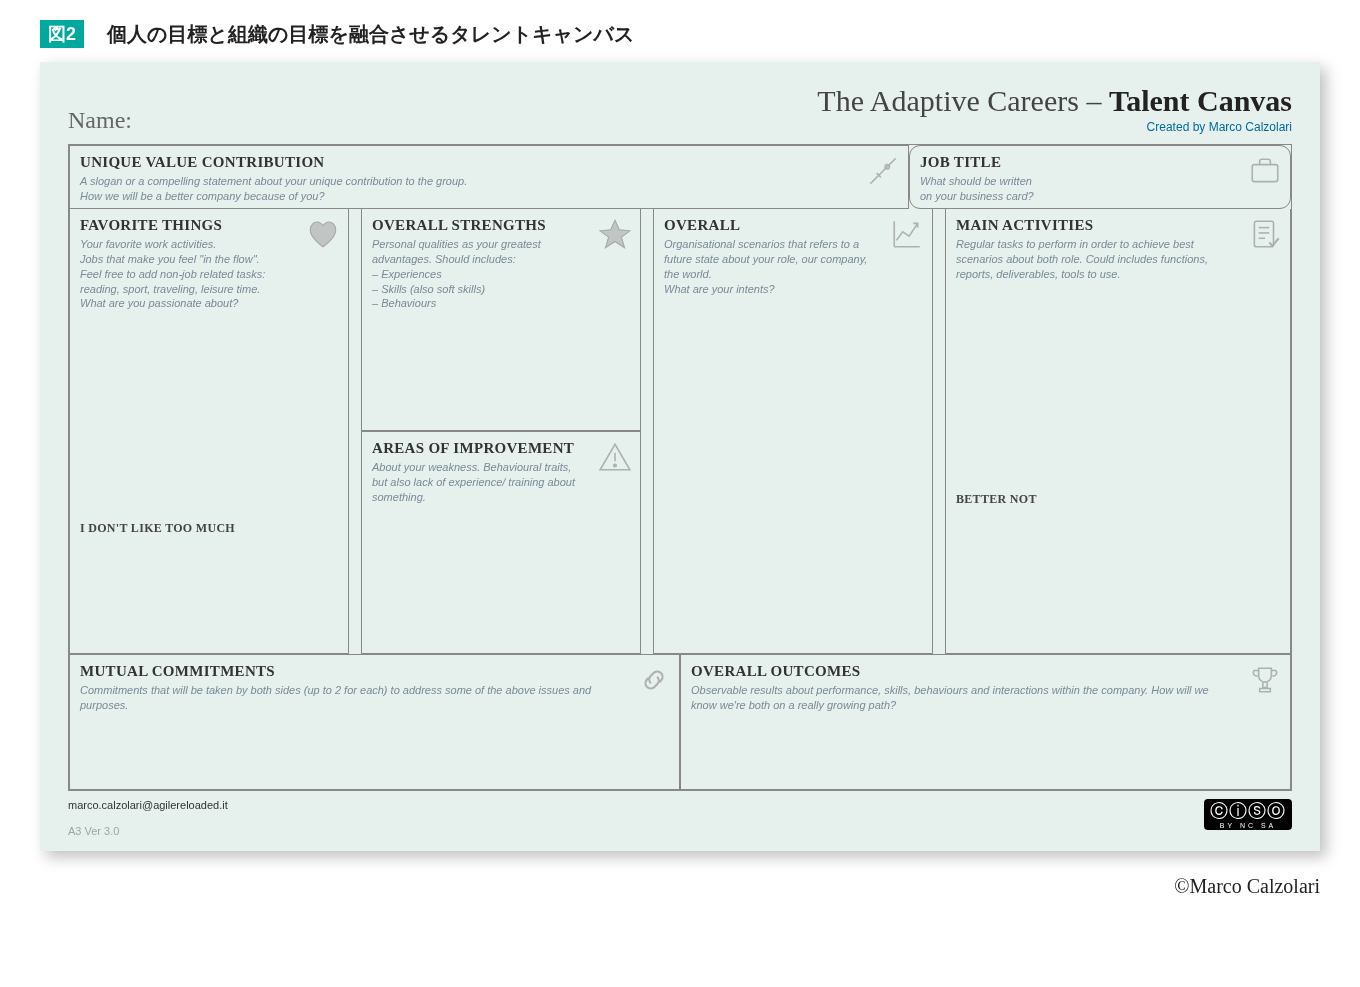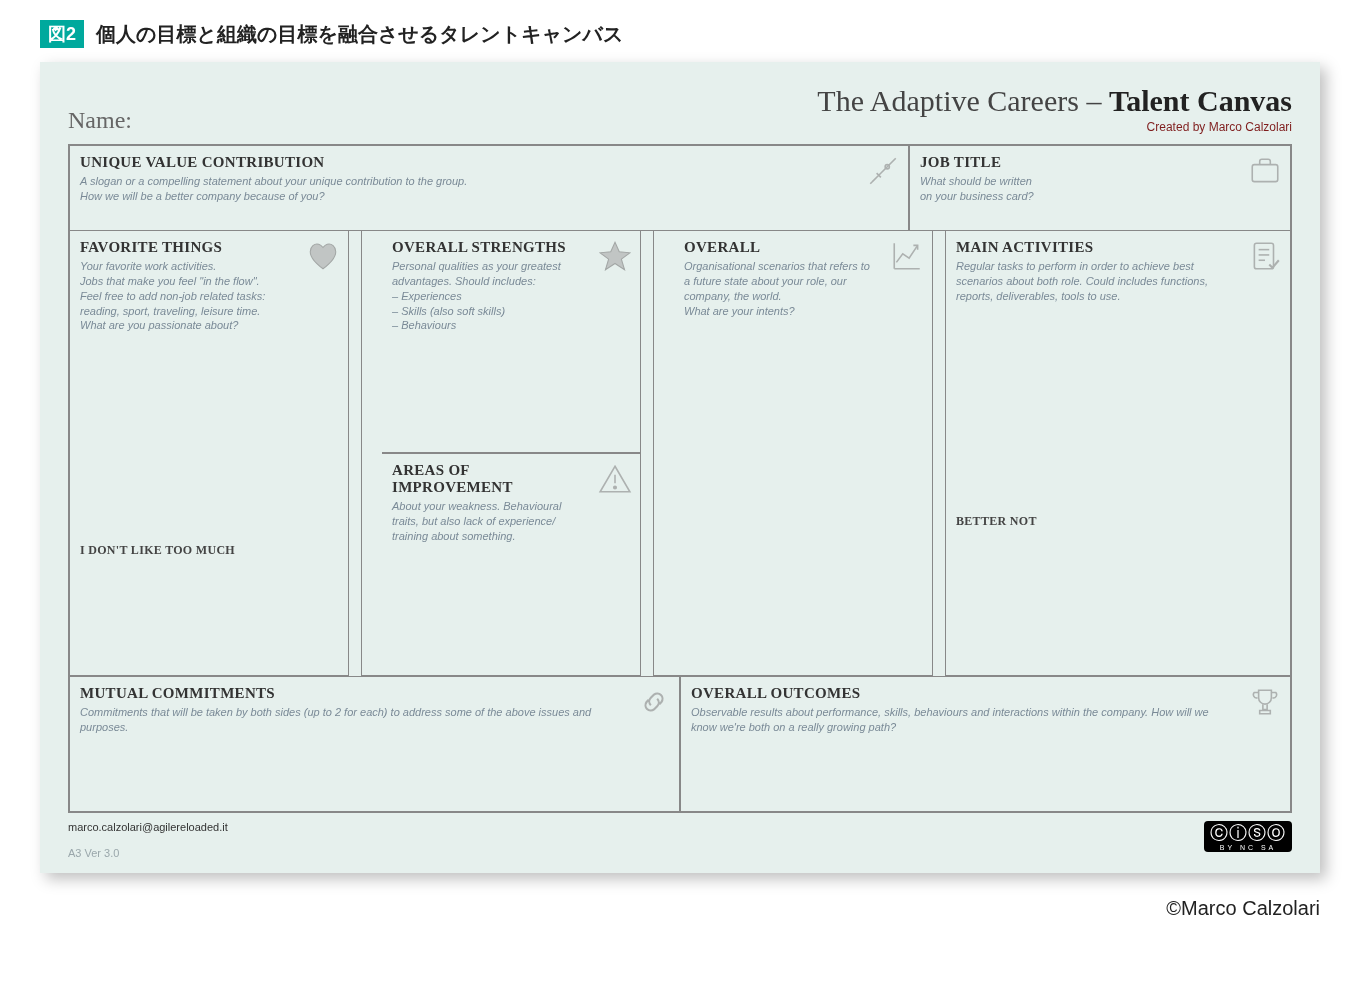--- a/index.html
+++ b/index.html
@@ -6,21 +6,21 @@
   body {
     font-family: "Helvetica Neue", Arial, sans-serif;
     background: #fff;
     width: 1360px;
     padding: 20px 40px 30px 40px;
     color: #333;
   }
   .figure-header {
     display: flex;
     align-items: center;
-    gap: 12px;
+    gap: 23px;
     margin-bottom: 14px;
   }
   .figure-badge {
     background: #00a99d;
     color: #fff;
     font-weight: bold;
     padding: 2px 8px;
     font-size: 18px;
   }
   .figure-title {
@@ -48,21 +48,21 @@
   .title-block { text-align: right; }
   .main-title {
     font-family: Georgia, "Times New Roman", serif;
     font-size: 30px;
     color: #444;
     font-weight: 300;
   }
   .main-title-strong { font-weight: 600; color: #222; }
   .created-by {
     font-size: 12px;
-    color: #7f1d1d;
+    color: #0369a1;
     margin-top: 2px;
   }
   .grid {
     border: 1px solid #888;
   }
   .row { display: flex; }
   .cell {
     border: 1px solid #888;
     padding: 8px 10px 10px 10px;
     position: relative;
@@ -95,31 +95,31 @@
   .icon {
     position: absolute;
     top: 8px;
     right: 8px;
     width: 34px;
     height: 34px;
     opacity: 0.6;
   }
   .icon svg { width: 100%; height: 100%; }
   
-  .row1 .cell { height: 86px; }
+  .row1 .cell { height: 64px; }
   .row2 { height: 445px; gap: 12px; }
   .row3 .cell { height: 136px; }
   
   .col-a { flex: 0 0 280px; }
   .col-b { flex: 0 0 280px; }
   .col-c { flex: 0 0 280px; }
   .col-d { flex: 1 1 auto; }
   .col-wide-left { flex: 0 0 840px; }
-  .col-wide-right { flex: 1 1 auto; }
-  .inner-stack { display:flex; flex-direction:column; height:100%;margin-left:20px; }
+  .col-wide-right { flex: 1 1 auto; border-radius: 11px; }
+  .inner-stack { display:flex; flex-direction:column; height:100%; }
   .inner-stack .cell { border-left:0; border-right:0; }
   .inner-stack .cell:first-child { border-top:0; height:50%; }
   .inner-stack .cell:last-child { border-bottom:0; height:50%; }
   .row2 > .cell { border-top:0; }
   .row2 > .outer { padding:0; border-top:0; }
   .row1 .col-wide-left, .row1 .col-wide-right { }
   .row3 .col-half { flex:1 1 50%; }
   .footer-row {
     display:flex;
     justify-content:space-between;
@@ -130,21 +130,21 @@
   .version { font-size:11px; color:#9aa7ab; margin-top:14px; }
   .cc-badge {
     background:#000; color:#fff; border-radius:4px;
     padding:3px 6px 1px 6px; font-size:10px; text-align:center;
     display:inline-block; line-height:1;
   }
   .cc-row { font-size:18px; letter-spacing:1px; }
   .cc-sub { font-size:7px; letter-spacing:3px; margin-top:2px; }
   .credit {
     text-align:right; font-size:20px; color:#222; margin-top:24px;
-    font-family: Liberation Sans, sans-serif;
+    font-family: Liberation Serif, serif;
   }
 </style>
 </head>
 <body>
 
 <div class="figure-header">
   <span class="figure-badge">図2</span>
   <span class="figure-title">個人の目標と組織の目標を融合させるタレントキャンバス</span>
 </div>
 

